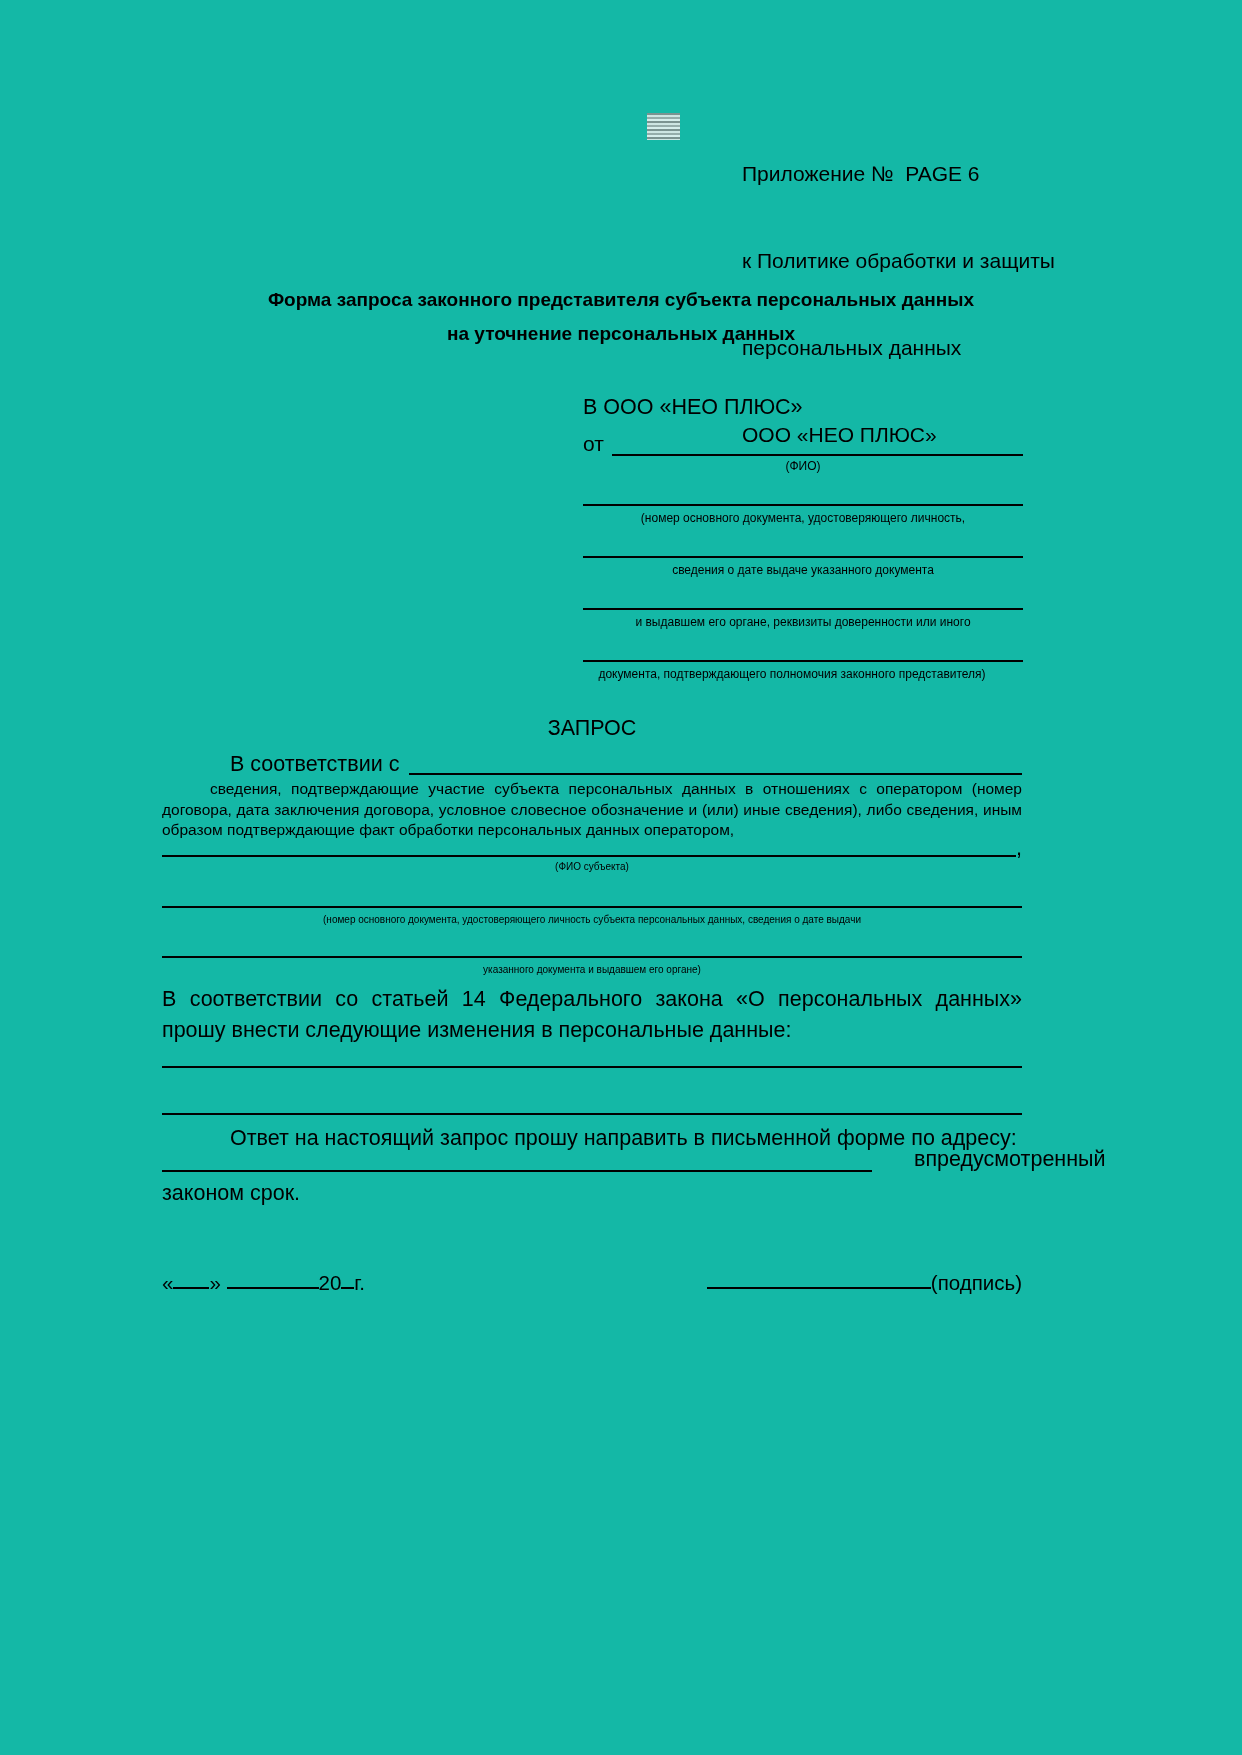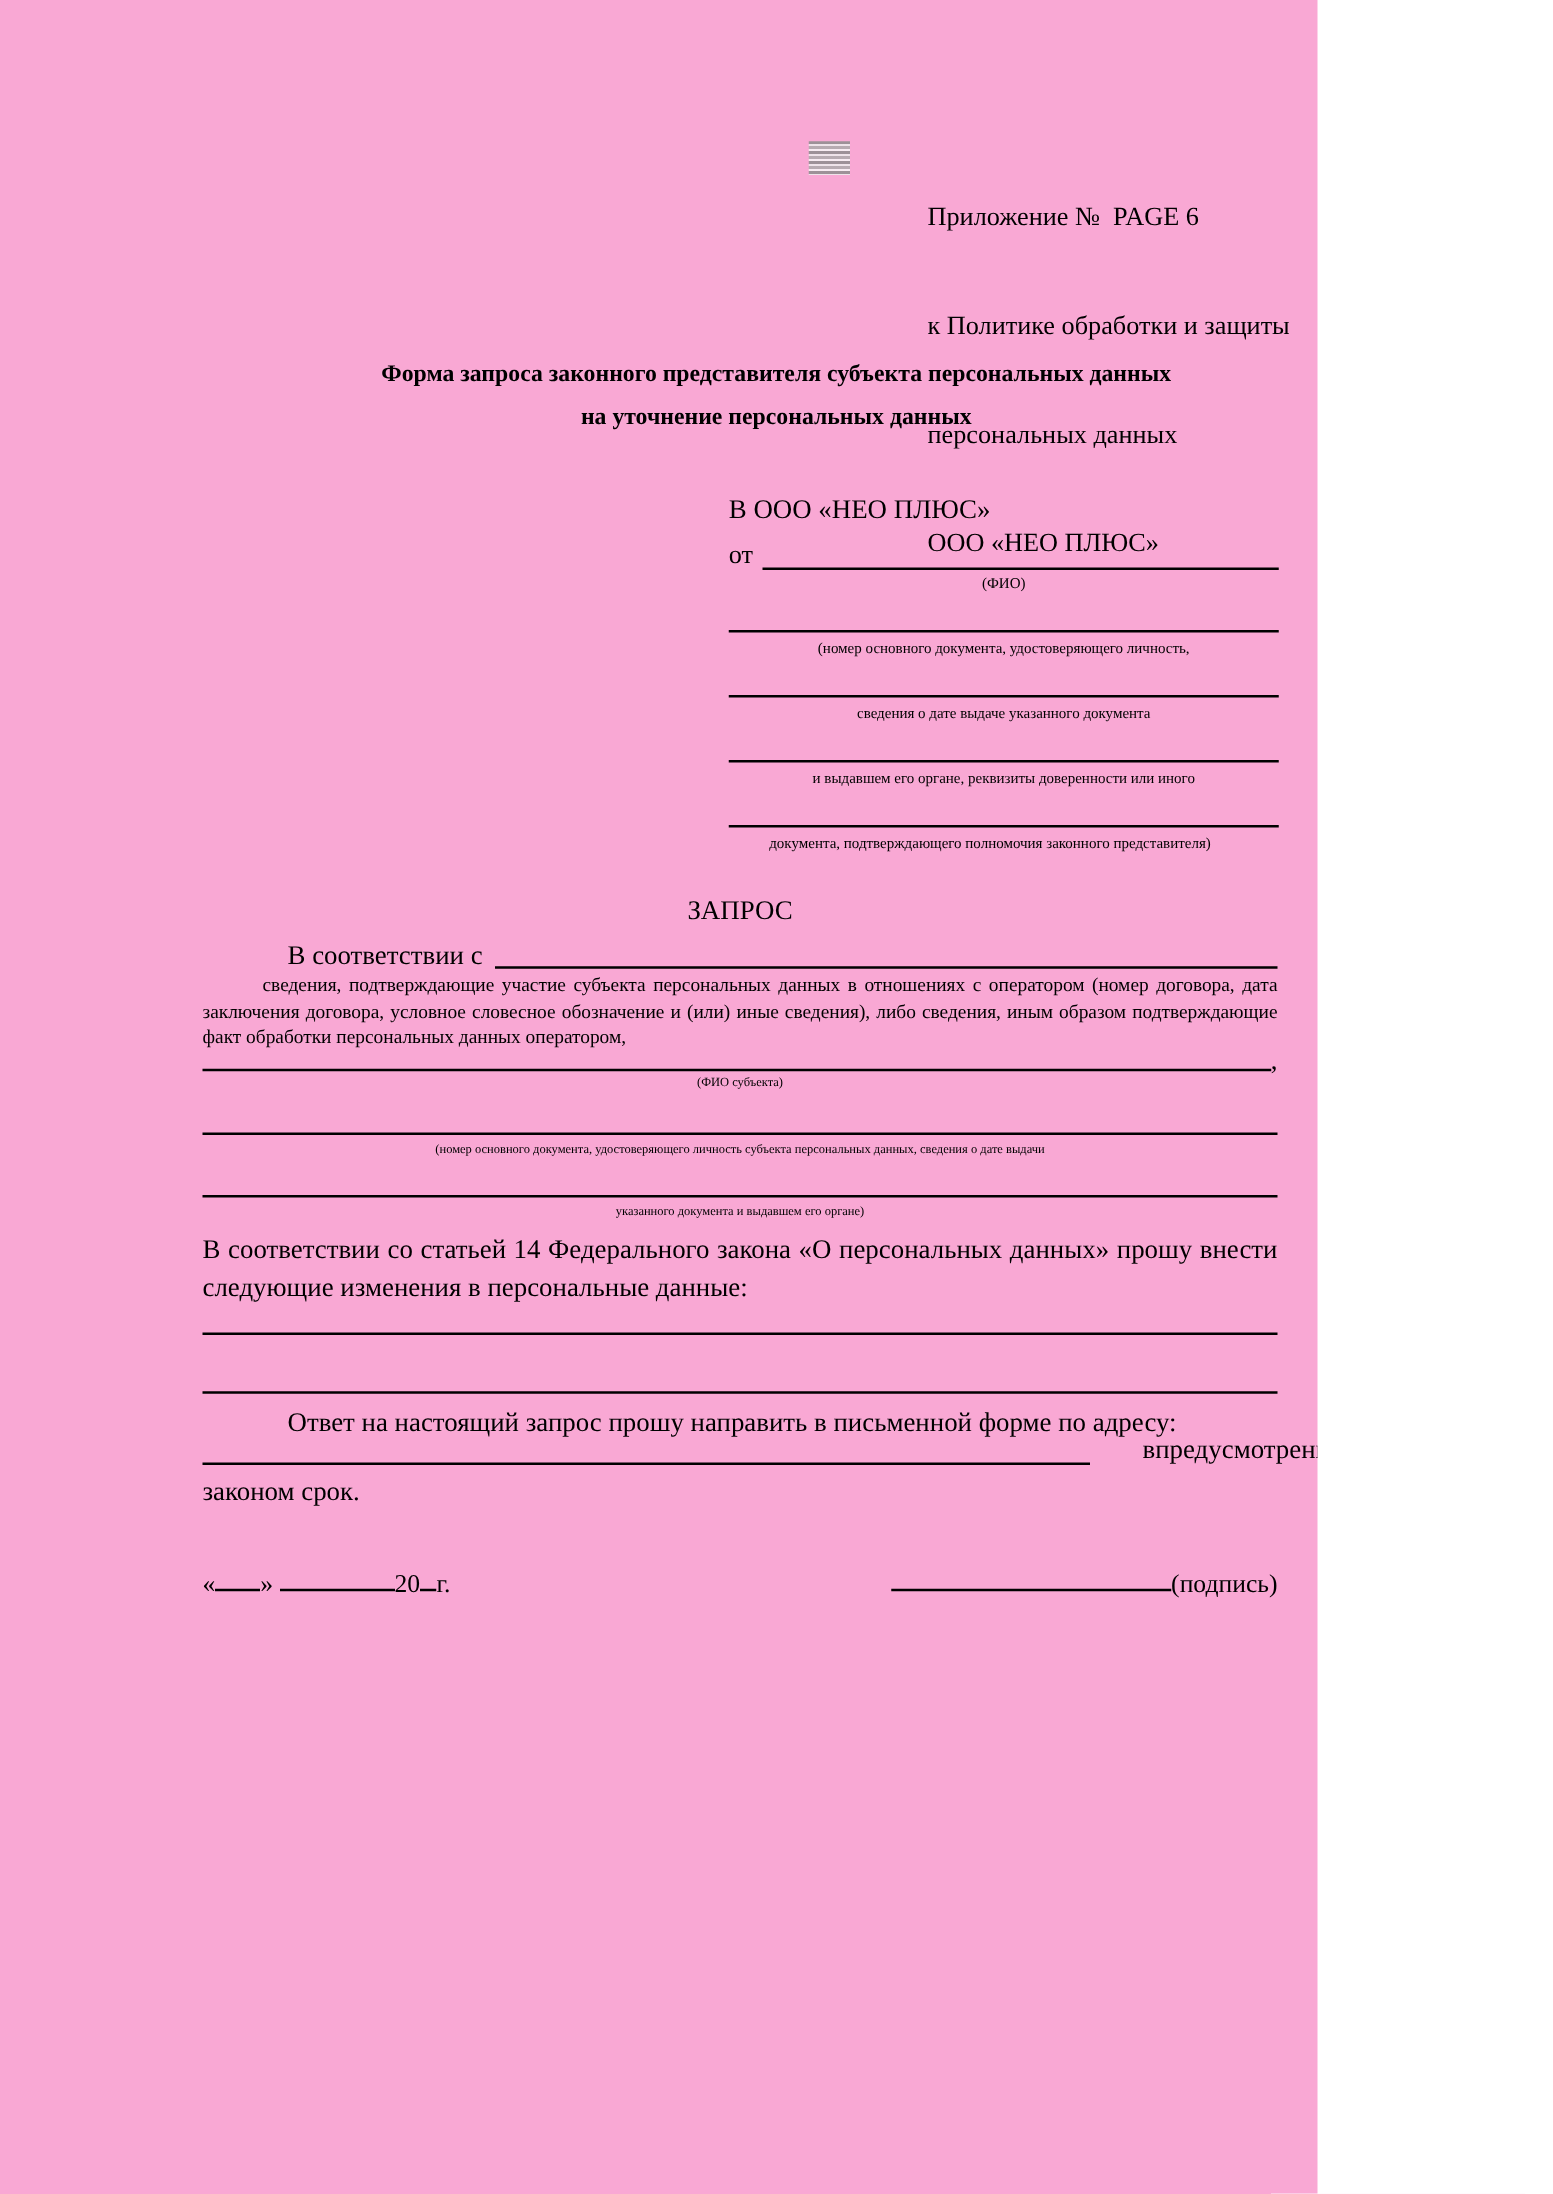--- a/index.html
+++ b/index.html
@@ -1,20 +1,20 @@
 <!DOCTYPE html>
 <html lang="ru"><head>
 <meta charset="utf-8">
 <style>
   html,body{margin:0;padding:0;background:#ffffff;}
   .page{
     position:relative;
-    width:1054px;height:1755px;
-    background:#f9a8d4;color:#000;
-    font-family:Liberation Serif, serif;
+    width:1242px;height:1755px;
+    background:#14b8a6;color:#000;
+    font-family:Liberation Sans, sans-serif;
     overflow:hidden;
   }
   
   .header-right{
     position:absolute;left:742px;top:101px;width:330px;
     font-size:21px;line-height:29px;white-space:pre-wrap;
   }
   .smudge{
     position:absolute;left:647px;top:113px;width:33px;height:27px;
     background:repeating-linear-gradient(180deg,#8d8d8d 0 2px,#ededed 2px 4px,#ababab 4px 6px,#f7f7f7 6px 8px);
@@ -61,21 +61,21 @@
   .blank2{height:45px;border-bottom:2.5px solid #000;}
   .answer1{margin-top:8px;line-height:31px;text-indent:68px;}
   .answer-row{display:flex;align-items:flex-end;height:18px;}
   .answer-row .fill{flex:none;width:710px;border-bottom:2.5px solid #000;height:100%;}
   .answer-row .w-in{margin-left:42px;}
   .answer-row .w-due{margin-left:auto;margin-top:14px;}
   .answer3{margin-top:6px;line-height:31px;}
   
   .footer-row{
     display:flex;justify-content:space-between;align-items:baseline;
-    margin-top:42px;font-size:20.5px;text-align:right;
+    margin-top:58px;font-size:20.5px;text-align:right;
   }
   .blank{display:inline-block;border-bottom:2.5px solid #000;height:1em;vertical-align:baseline;}
   .b36{width:36px;} .b92{width:92px;} .b13{width:13px;} .b224{width:224px;}
   .sig-group{white-space:nowrap;}
 </style>
 </head>
 <body>
 
 <div class="page">
 

